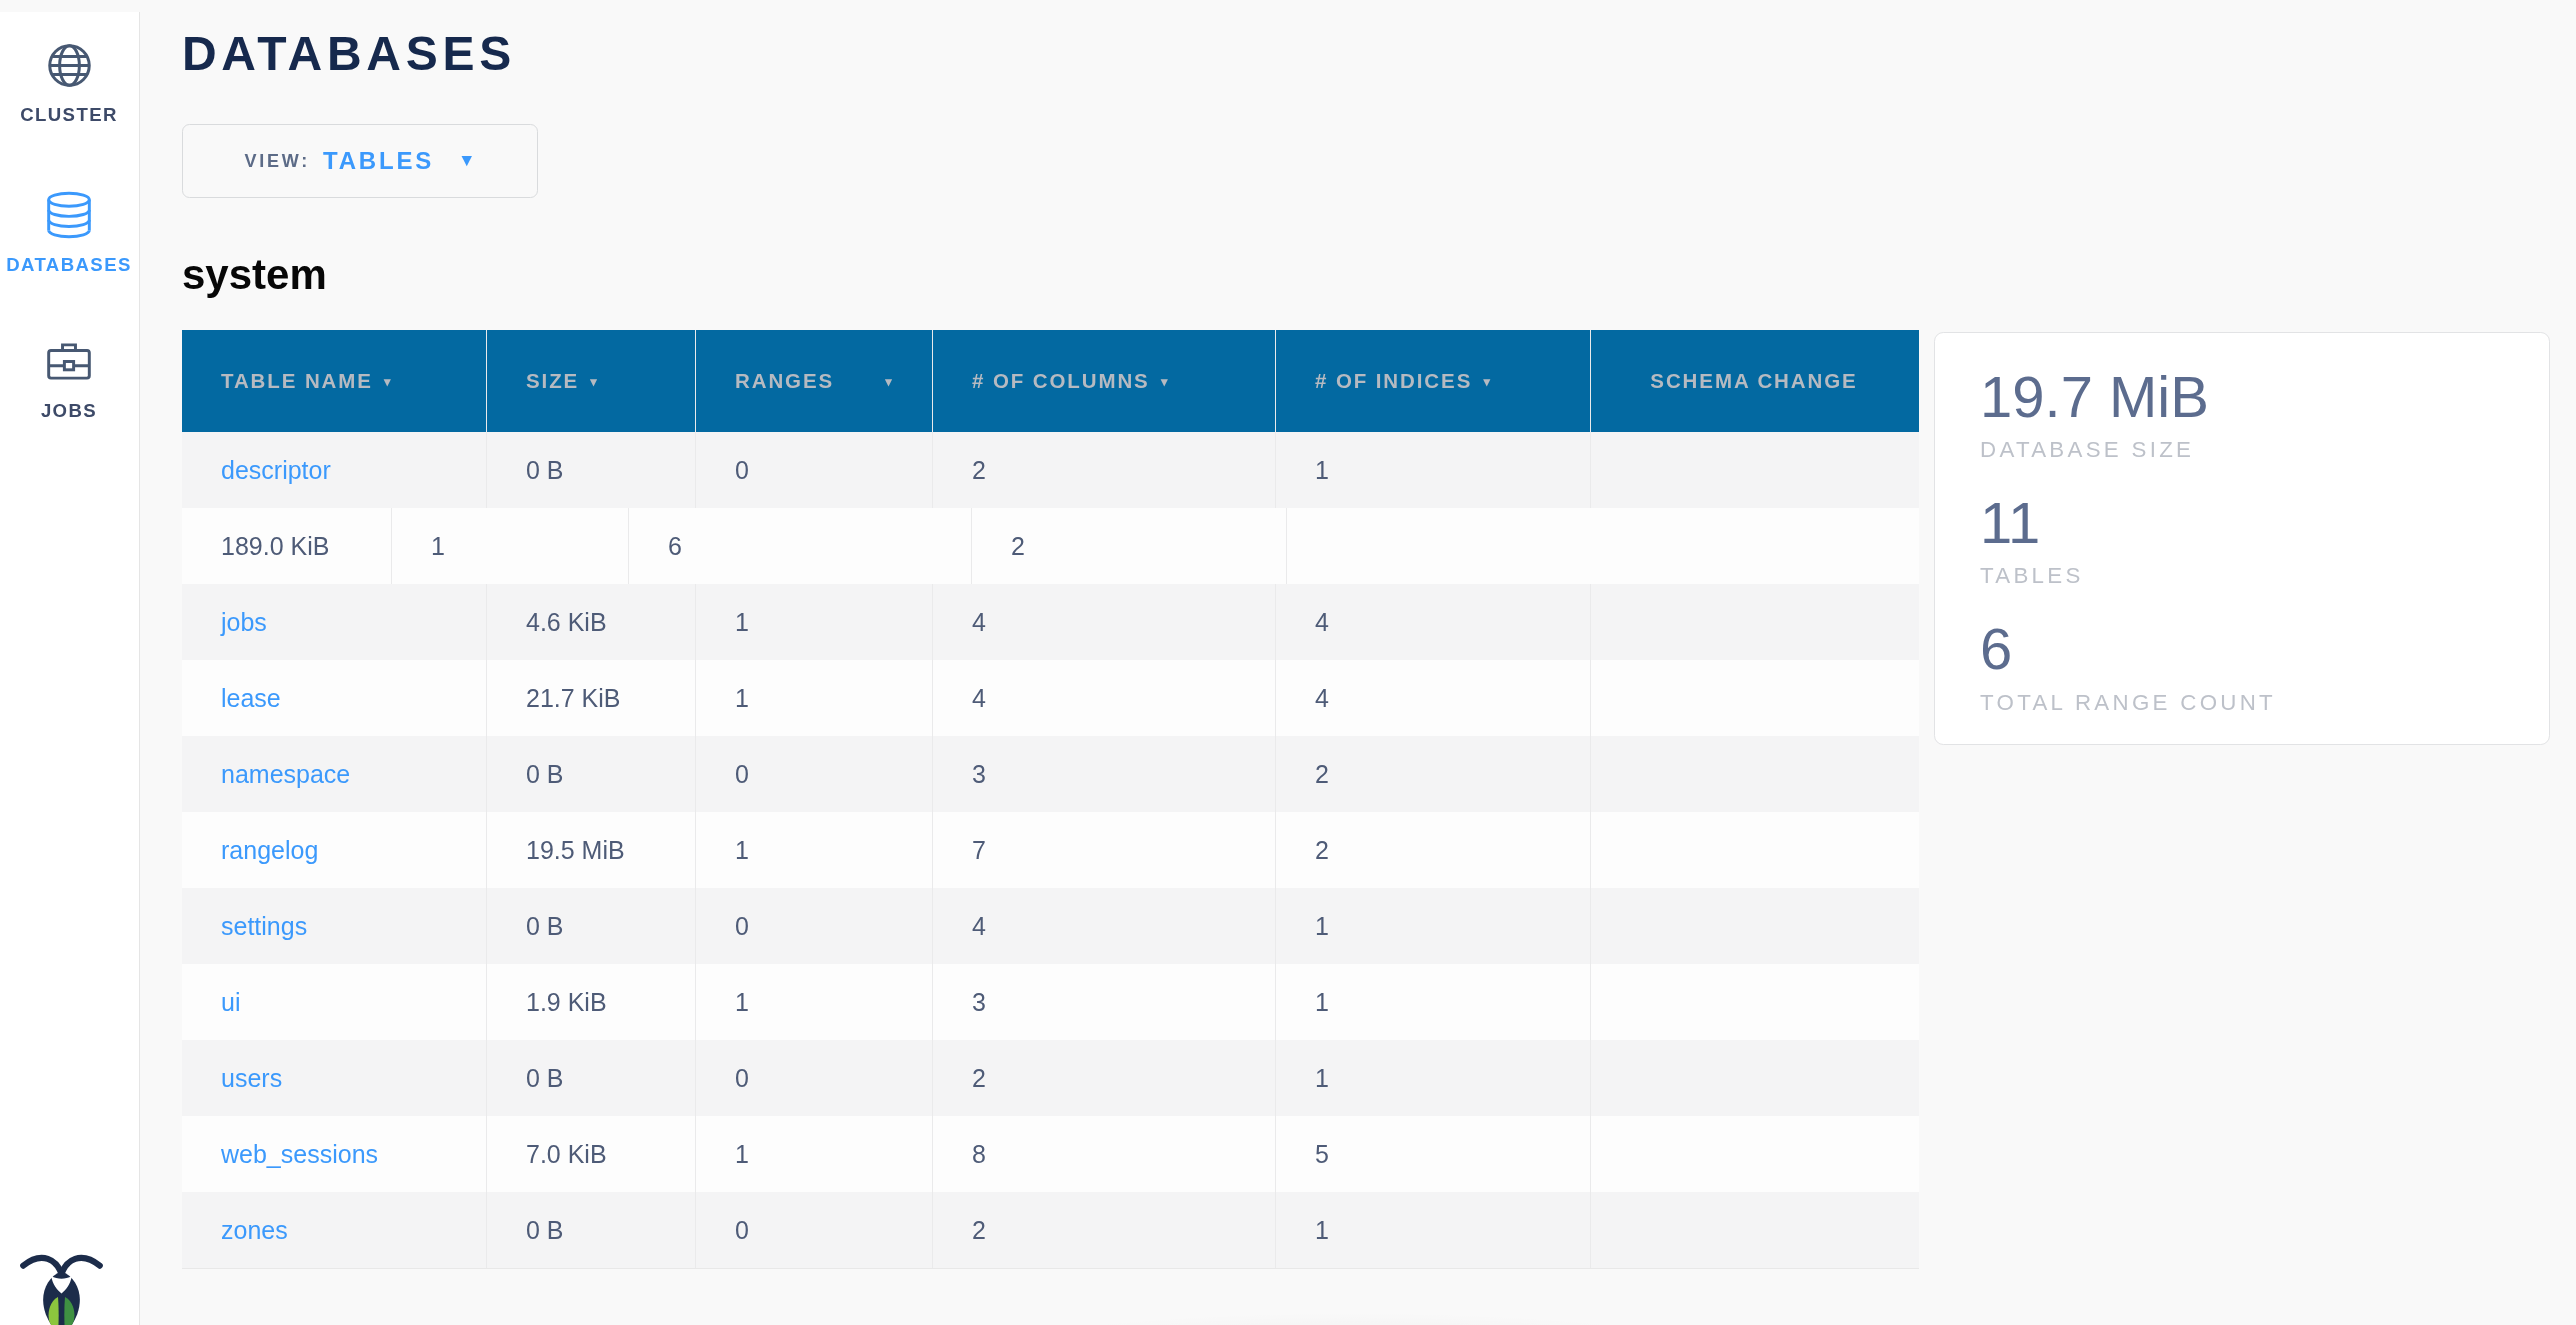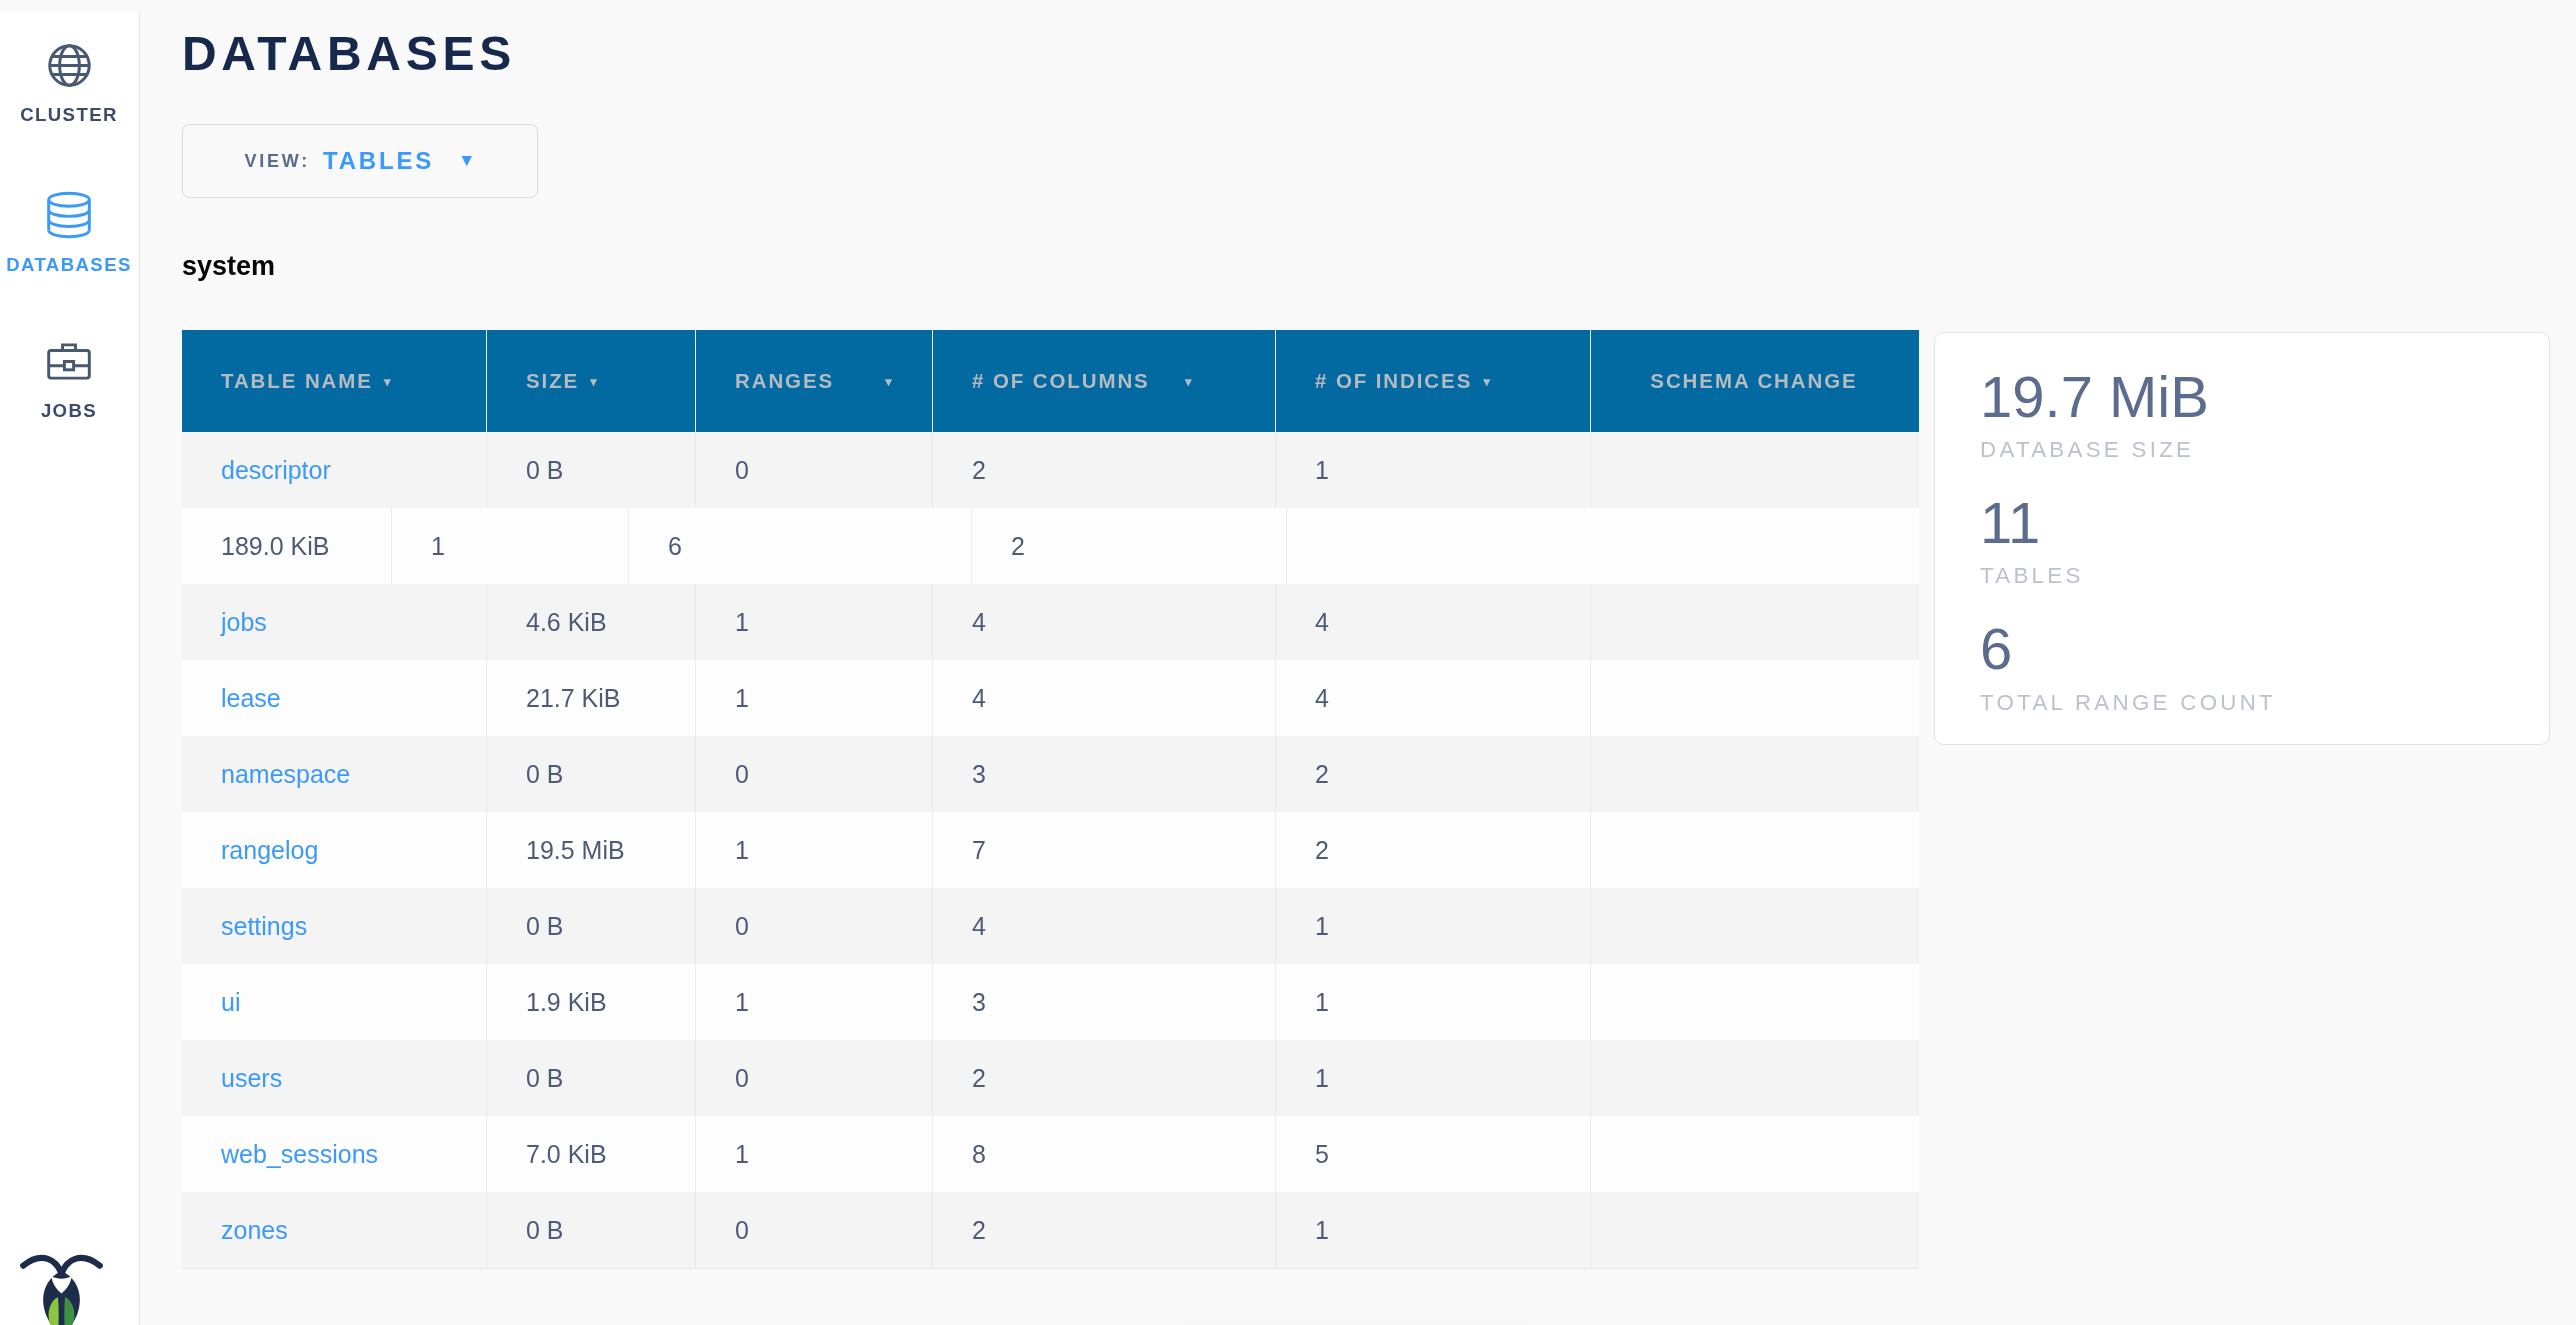--- a/index.html
+++ b/index.html
@@ -42,21 +42,21 @@
     border:1.9px solid #d9dbdd; border-radius:7.4px; background:transparent;
     display:flex; align-items:center; justify-content:center;
     cursor:pointer;
   }
   .view-btn .view-label { font-size:18px; font-weight:700; letter-spacing:2.8px; color:#5c6b87; }
   .view-btn .view-value { font-size:24px; font-weight:700; letter-spacing:2.8px; color:#3b99fc; margin-left:13px; }
   .view-btn .caret { font-size:17.7px; color:#3b99fc; margin-left:24px; line-height:1; }
 
   .section-title {
     position:absolute; left:182px;
-    font-size:27px; font-weight:600; color:#070707;text-align:right;
+    font-size:42px; font-weight:600; color:#070707;text-align:right;
   }
   .section-system { top:251px; }
   .section-test   { top:1339px; }
 
   
   .db-table {
     position:absolute; left:182px; top:330px; width:1737px;
     border-bottom:1.9px solid #e8e8e8;
   }
   .tr { display:flex; height:76px; }
@@ -64,21 +64,21 @@
   .tr.shade  { background:#f4f4f5; }
   .tr.plain  { background:#fdfdfd; }
   .td {
     display:flex; align-items:center;
     padding-left:39px; height:100%;
   }
   .td + .td { border-left:1.9px solid #eaeaeb; }
   .c0 { width:304px; }
   .c1 { width:209px; }
   .c2 { width:237px;gap:40px; }
-  .c3 { width:343px;gap:24px; }
+  .c3 { width:343px; }
   .c4 { width:315px; }
   .c5 { width:327px; }
   .td.center { justify-content:center; padding-left:0; }
   .header .td {
     font-size:20.5px; font-weight:700; letter-spacing:1.9px;
     color:#b6bac1; cursor:pointer;
   }
   .sort-arrow { font-size:13px; margin-left:11.2px; color:#b6bac1; }
   .cell-link { font-size:25px; color:#3b99fc; text-decoration:none; cursor:pointer; }
   .cell-text { font-size:25px; color:#4e5b77; }

